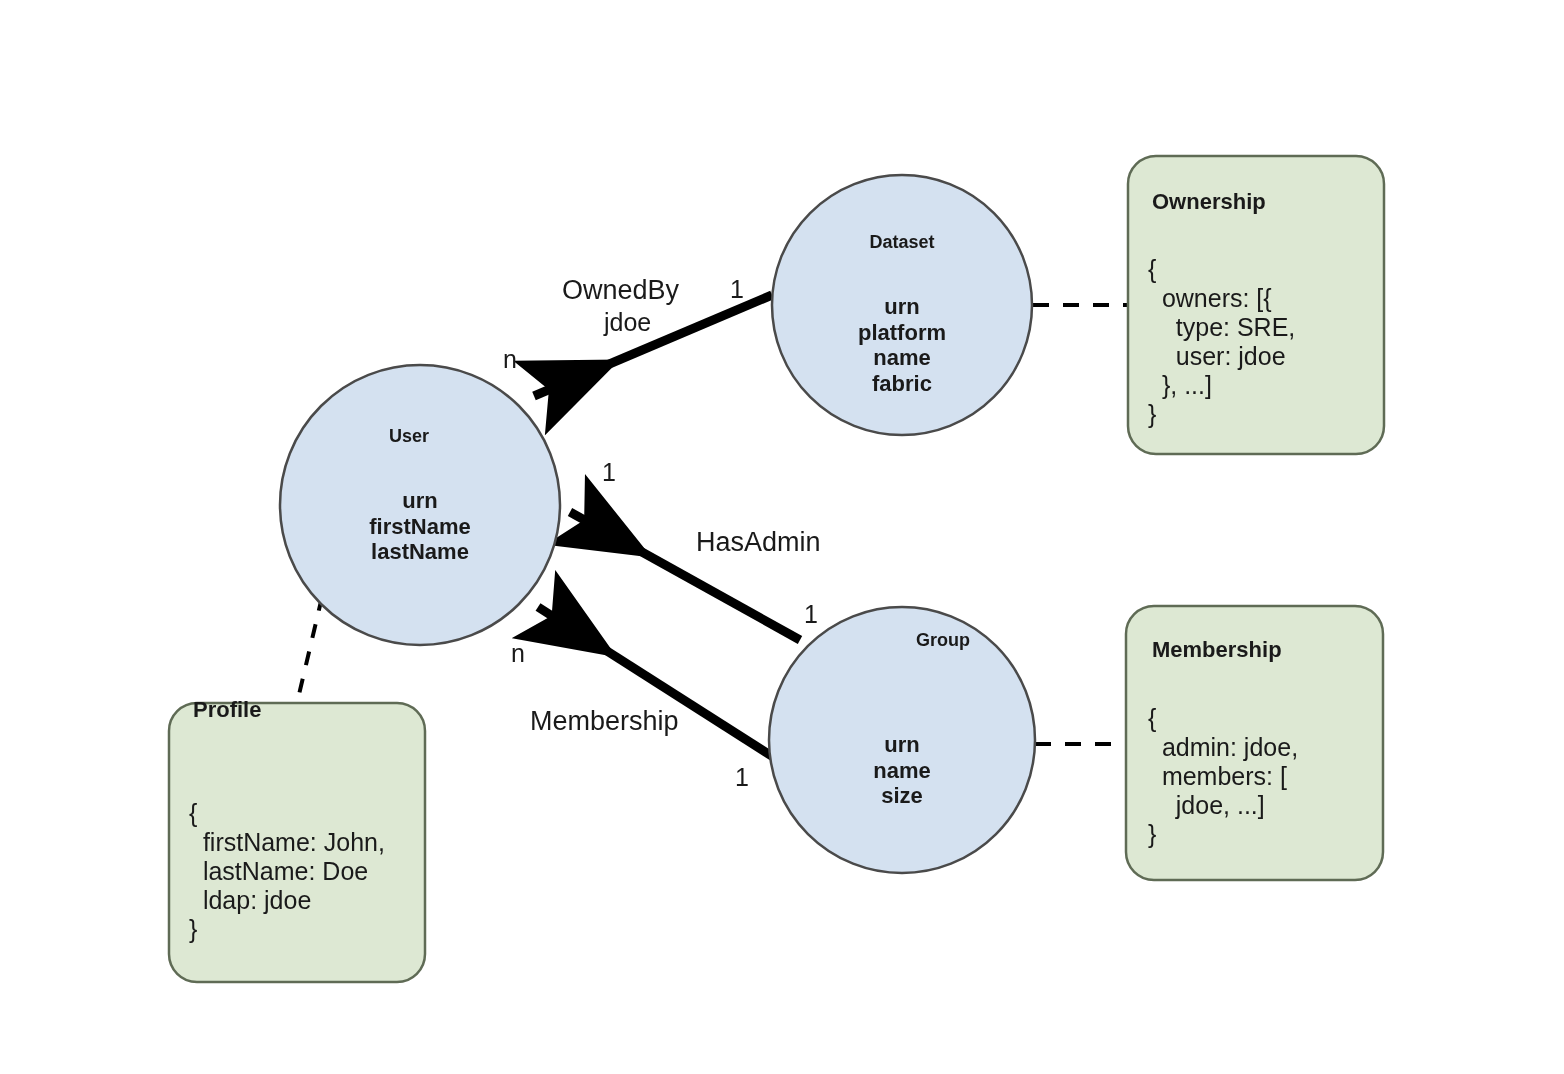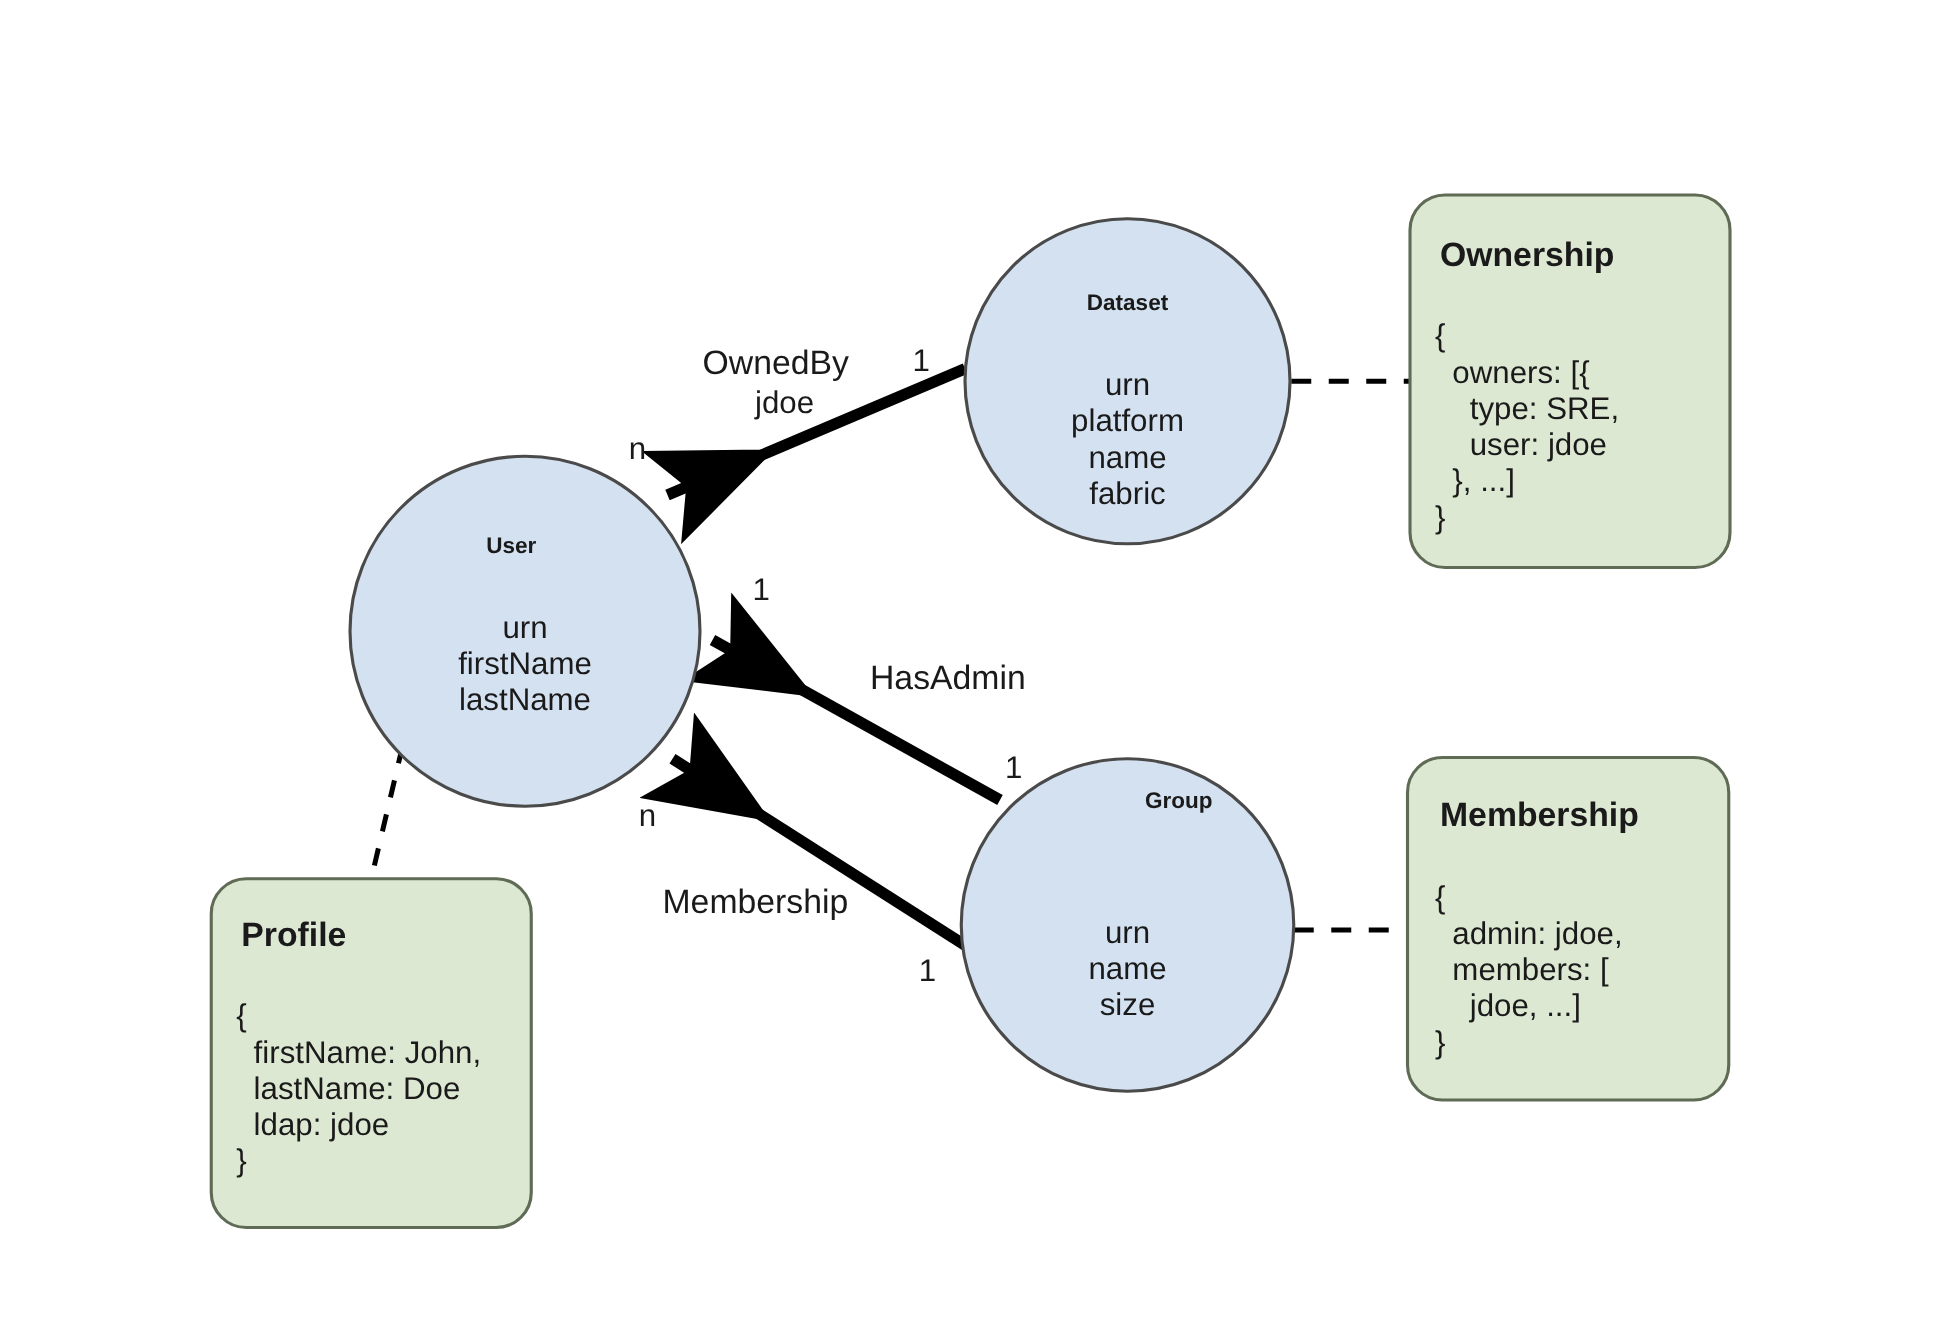--- a/index.html
+++ b/index.html
@@ -30,27 +30,27 @@
     color: #1a1a1a;
     white-space: pre;
     line-height: 1.0;
   }
   .node-title {
     font-size: 18px;
     font-weight: bold;
     text-align: center;
   }
   .node-attrs {
-    font-size: 25px;
-    font-weight: normal;
+    font-size: 22px;
+    font-weight: bold;
     text-align: center;
     line-height: 1.16;
   }
   .box-title {
-    font-size: 27px;
+    font-size: 22px;
     font-weight: bold;
   }
   .box-body {
     font-size: 25px;
     font-weight: normal;
     line-height: 1.16;
   }
   .edge-label {
     font-size: 27px;
     font-weight: normal;
@@ -128,21 +128,21 @@
   }, ...]
 }</div>
 
   <div class="txt box-title" style="left:1152px; top:639px;">Membership</div>
   <div class="txt box-body" style="left:1148px; top:704px;">{
   admin: jdoe,
   members: [
     jdoe, ...]
 }</div>
 
-  <div class="txt box-title" style="left:193px; top:735px;">Profile</div>
+  <div class="txt box-title" style="left:193px; top:699px;">Profile</div>
   <div class="txt box-body" style="left:189px; top:799px;">{
   firstName: John,
   lastName: Doe
   ldap: jdoe
 }</div>
 
   <div class="txt edge-label" style="left:562px; top:277px;">OwnedBy</div>
   <div class="txt edge-sublabel" style="left:604px; top:310px;">jdoe</div>
   <div class="txt card" style="left:730px; top:277px;">1</div>
   <div class="txt card" style="left:503px; top:347px;">n</div>

